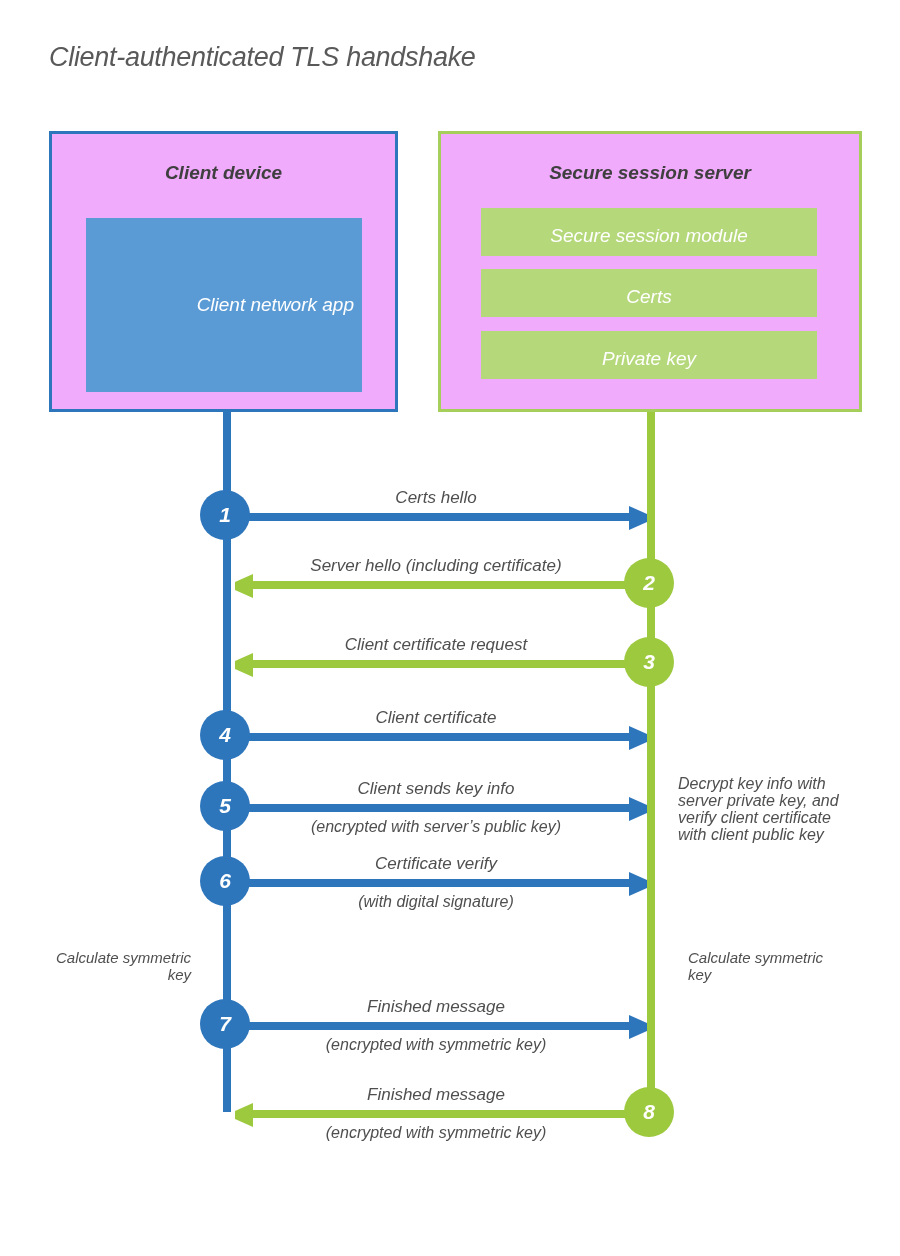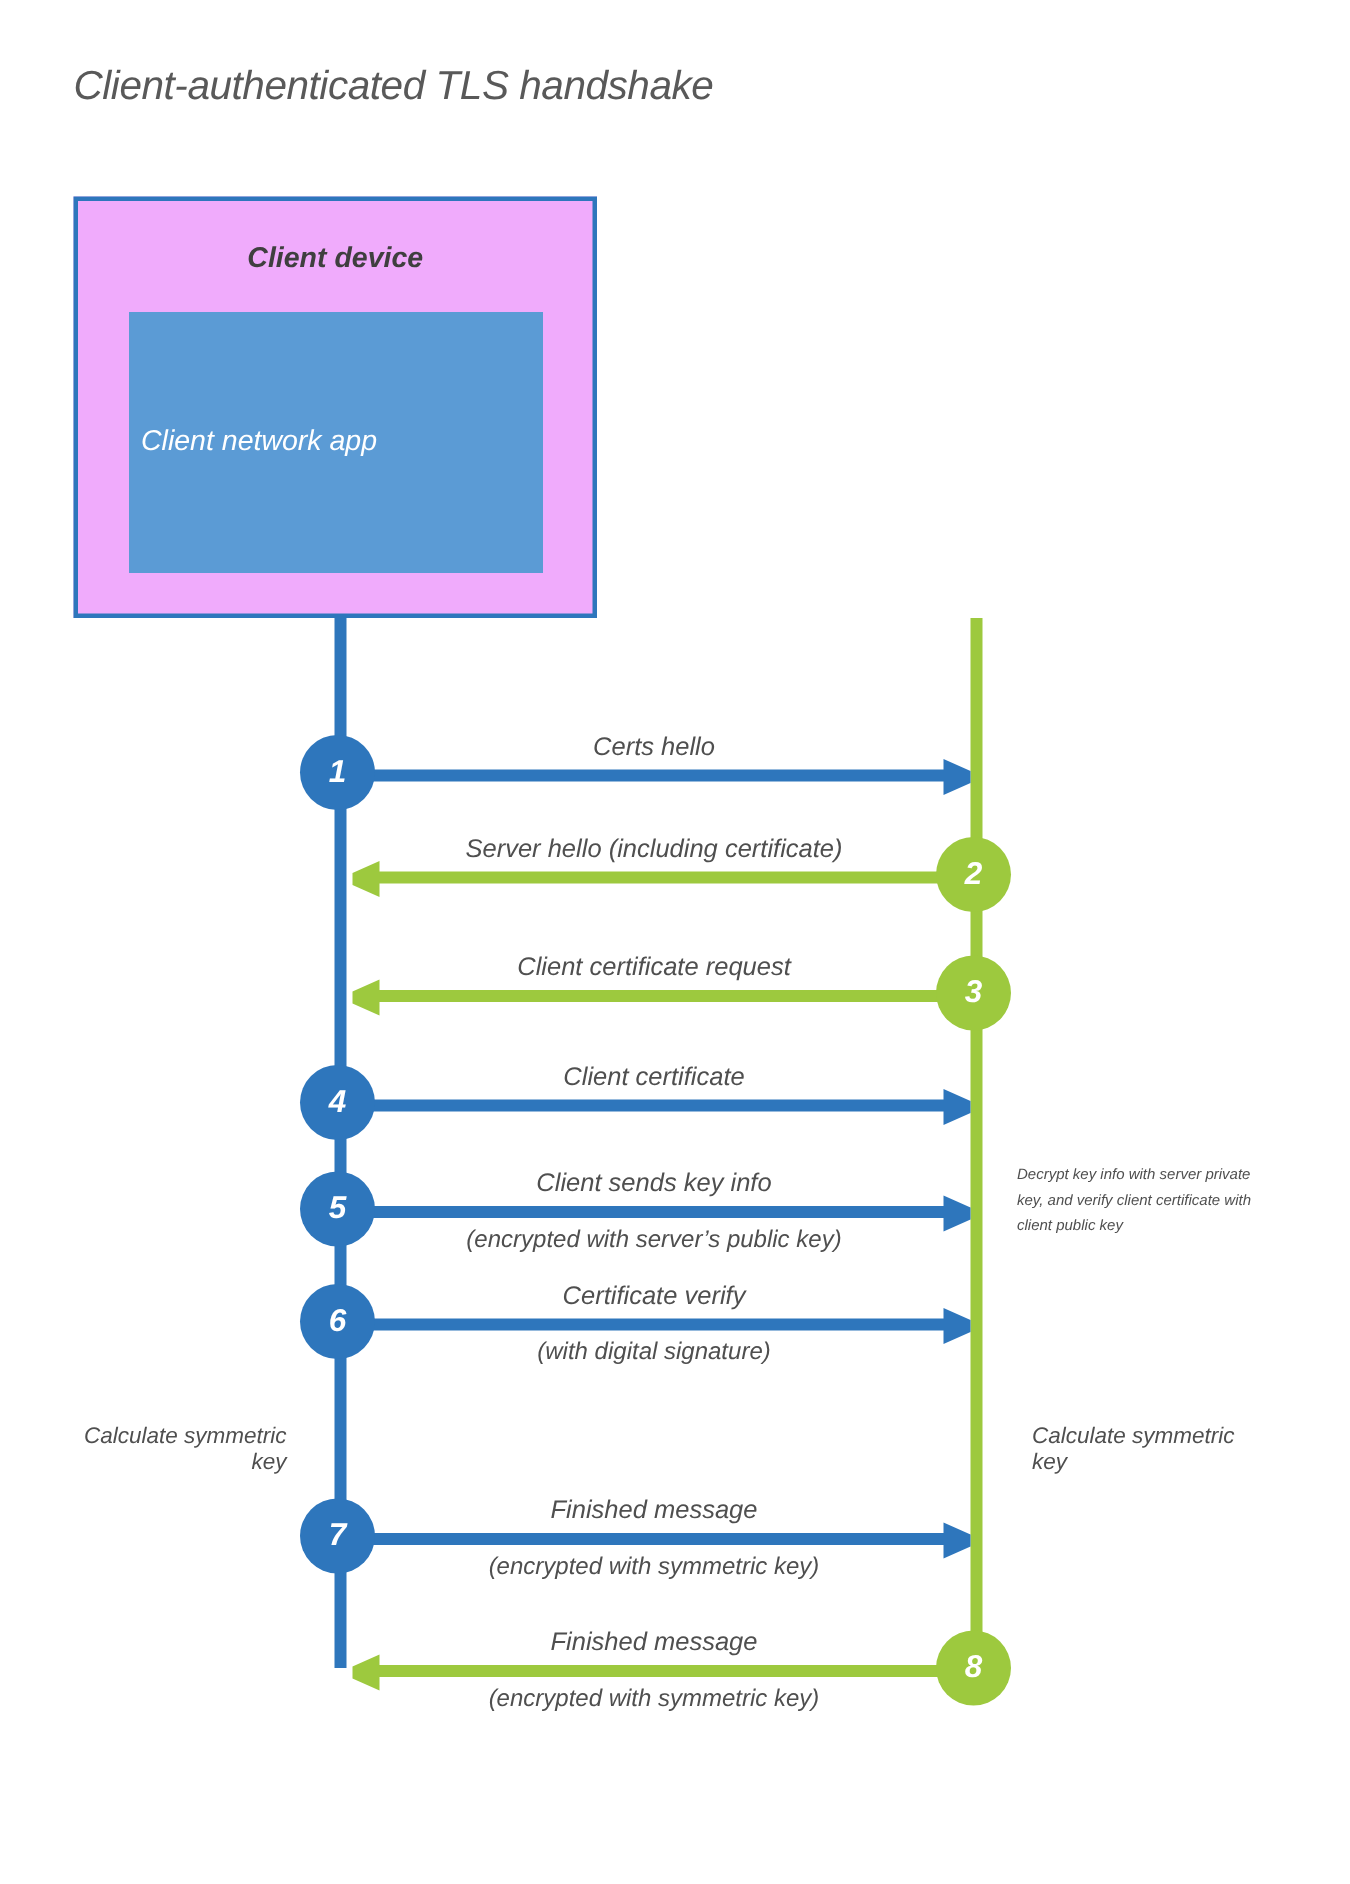--- a/index.html
+++ b/index.html
@@ -24,23 +24,23 @@
 
   
   .actor-box{position:absolute;top:123px;height:281px;background:#f0abfc;}
   .actor-box.client{left:41px;width:349px;border:3px solid var(--blue);}
   .actor-box.server{left:430px;width:424px;border:3px solid var(--green-border);}
   .actor-title{
     position:absolute;top:24px;left:0;right:0;text-align:center;
     font-size:19px;font-weight:700;color:var(--ink);
   }
   .client-module{
-    position:absolute;left:34px;top:74px;width:276px;height:174px;
+    position:absolute;left:34px;top:84px;width:276px;height:174px;
     background:var(--blue-fill);color:#ffffff;font-size:19px;
-    display:flex;align-items:center;justify-content:flex-start;text-align:center;
+    display:flex;align-items:center;justify-content:flex-end;text-align:center;
   }
   .client-module span{display:block;max-width:185px;}
   .server-bar{
     position:absolute;left:40px;width:336px;height:48px;line-height:48px;
     background:var(--green-fill);color:#ffffff;font-size:19px;text-align:center;
   }
   .server-bar.b0{top:74px;}
   .server-bar.b1{top:135px;}
   .server-bar.b2{top:197px;}
 
@@ -68,39 +68,45 @@
   .msg-label{
     position:absolute;left:178px;width:500px;top:-32px;height:22px;line-height:22px;
     text-align:center;font-size:17px;color:var(--label);
   }
   .msg-sub{
     position:absolute;left:178px;width:500px;top:8px;height:18px;line-height:18px;
     text-align:center;font-size:16px;color:var(--label);
   }
 
   
-  .note{position:absolute;font-size:10px;line-height:17px;color:var(--label);}
+  .note{position:absolute;font-size:16px;line-height:17px;color:var(--label);}
   .note.decrypt{left:666px;top:763px;width:170px;text-align:left;}
   .note.calc-left{left:37px;top:937px;width:150px;text-align:right;font-size:15px;}
   .note.calc-right{left:676px;top:937px;width:150px;text-align:left;font-size:15px;}
 </style>
 </head>
 <body>
 
 <div class="canvas">
 
   <div class="page-title">Client-authenticated TLS handshake</div>
 
   <div class="actor-box client">
     <div class="actor-title">Client device</div>
     <div class="client-module">
       <span>Client network app</span>
     </div>
   </div>
 
+  <div class="actor-box server">
+    <div class="actor-title">Secure session server</div>
+    <div class="server-bar b0">Secure session module</div>
+    <div class="server-bar b1">Certs</div>
+    <div class="server-bar b2">Private key</div>
+  </div>
 
   <div class="vline blue"></div>
   <div class="vline green"></div>
 
   <div class="row" style="top:507px">
     <div class="circle blue">1</div>
     <div class="shaft blue"></div>
     <div class="ah right"></div>
     <div class="msg-label">Certs hello</div>
   </div>

